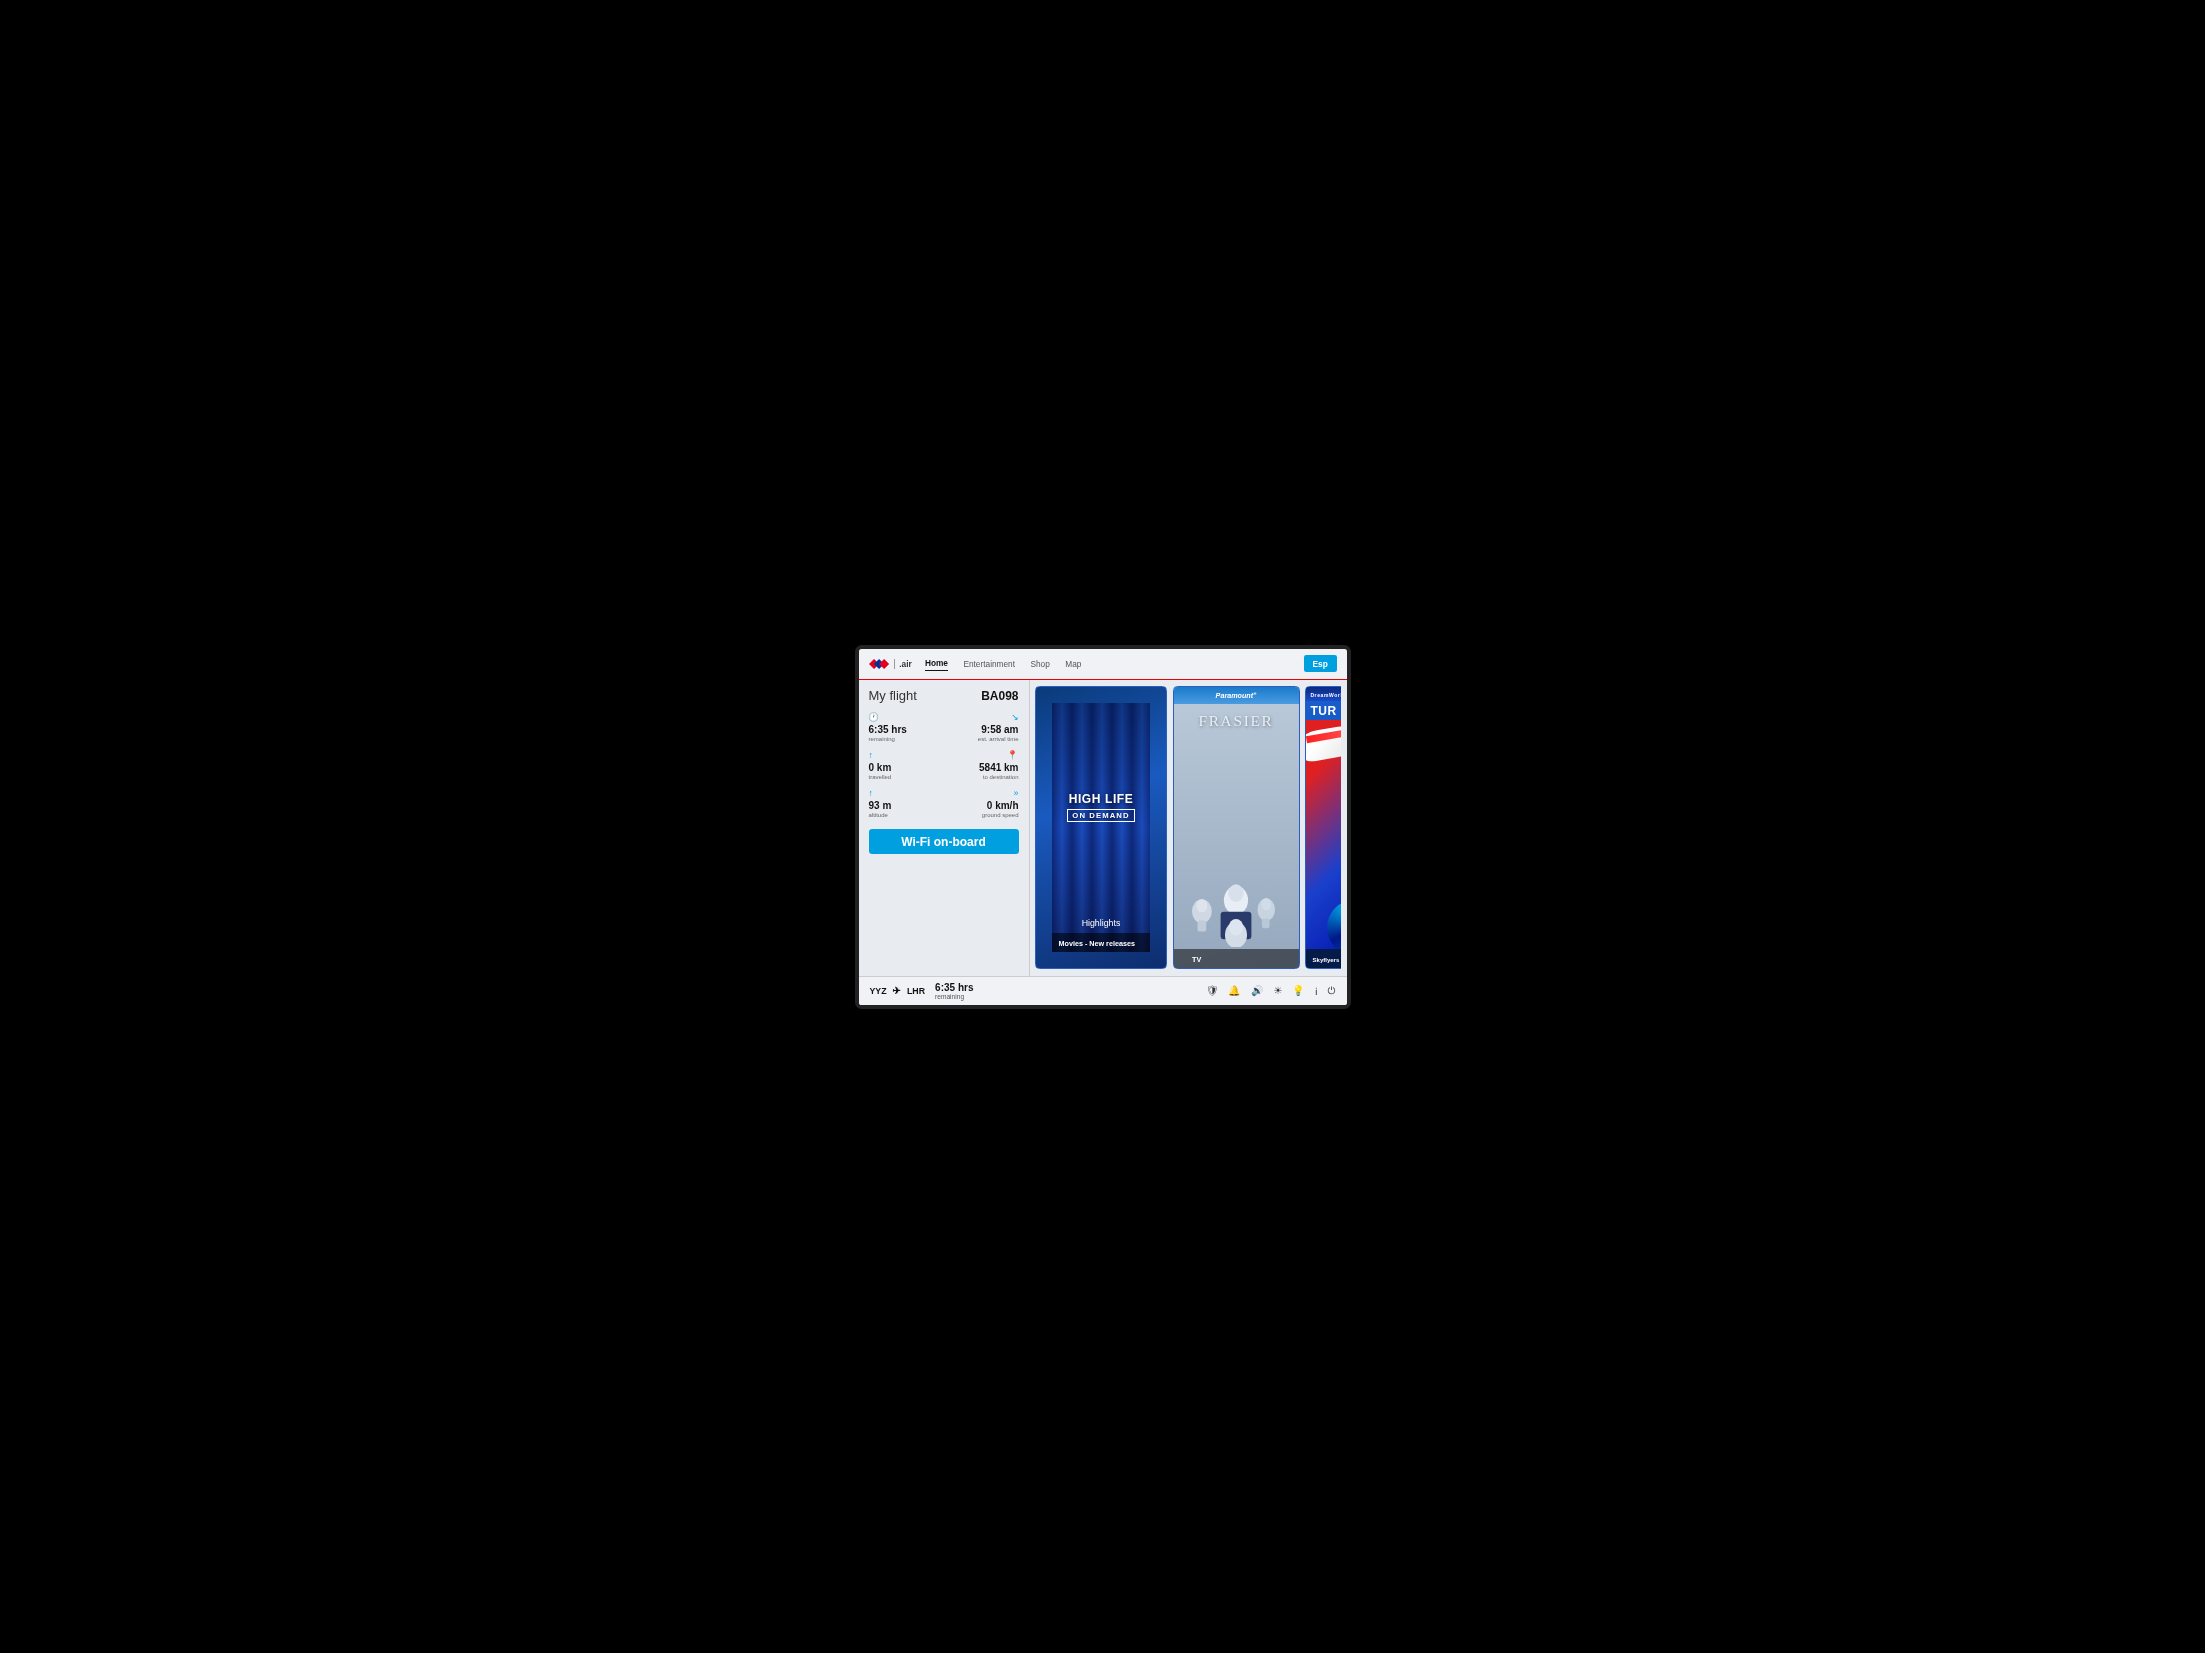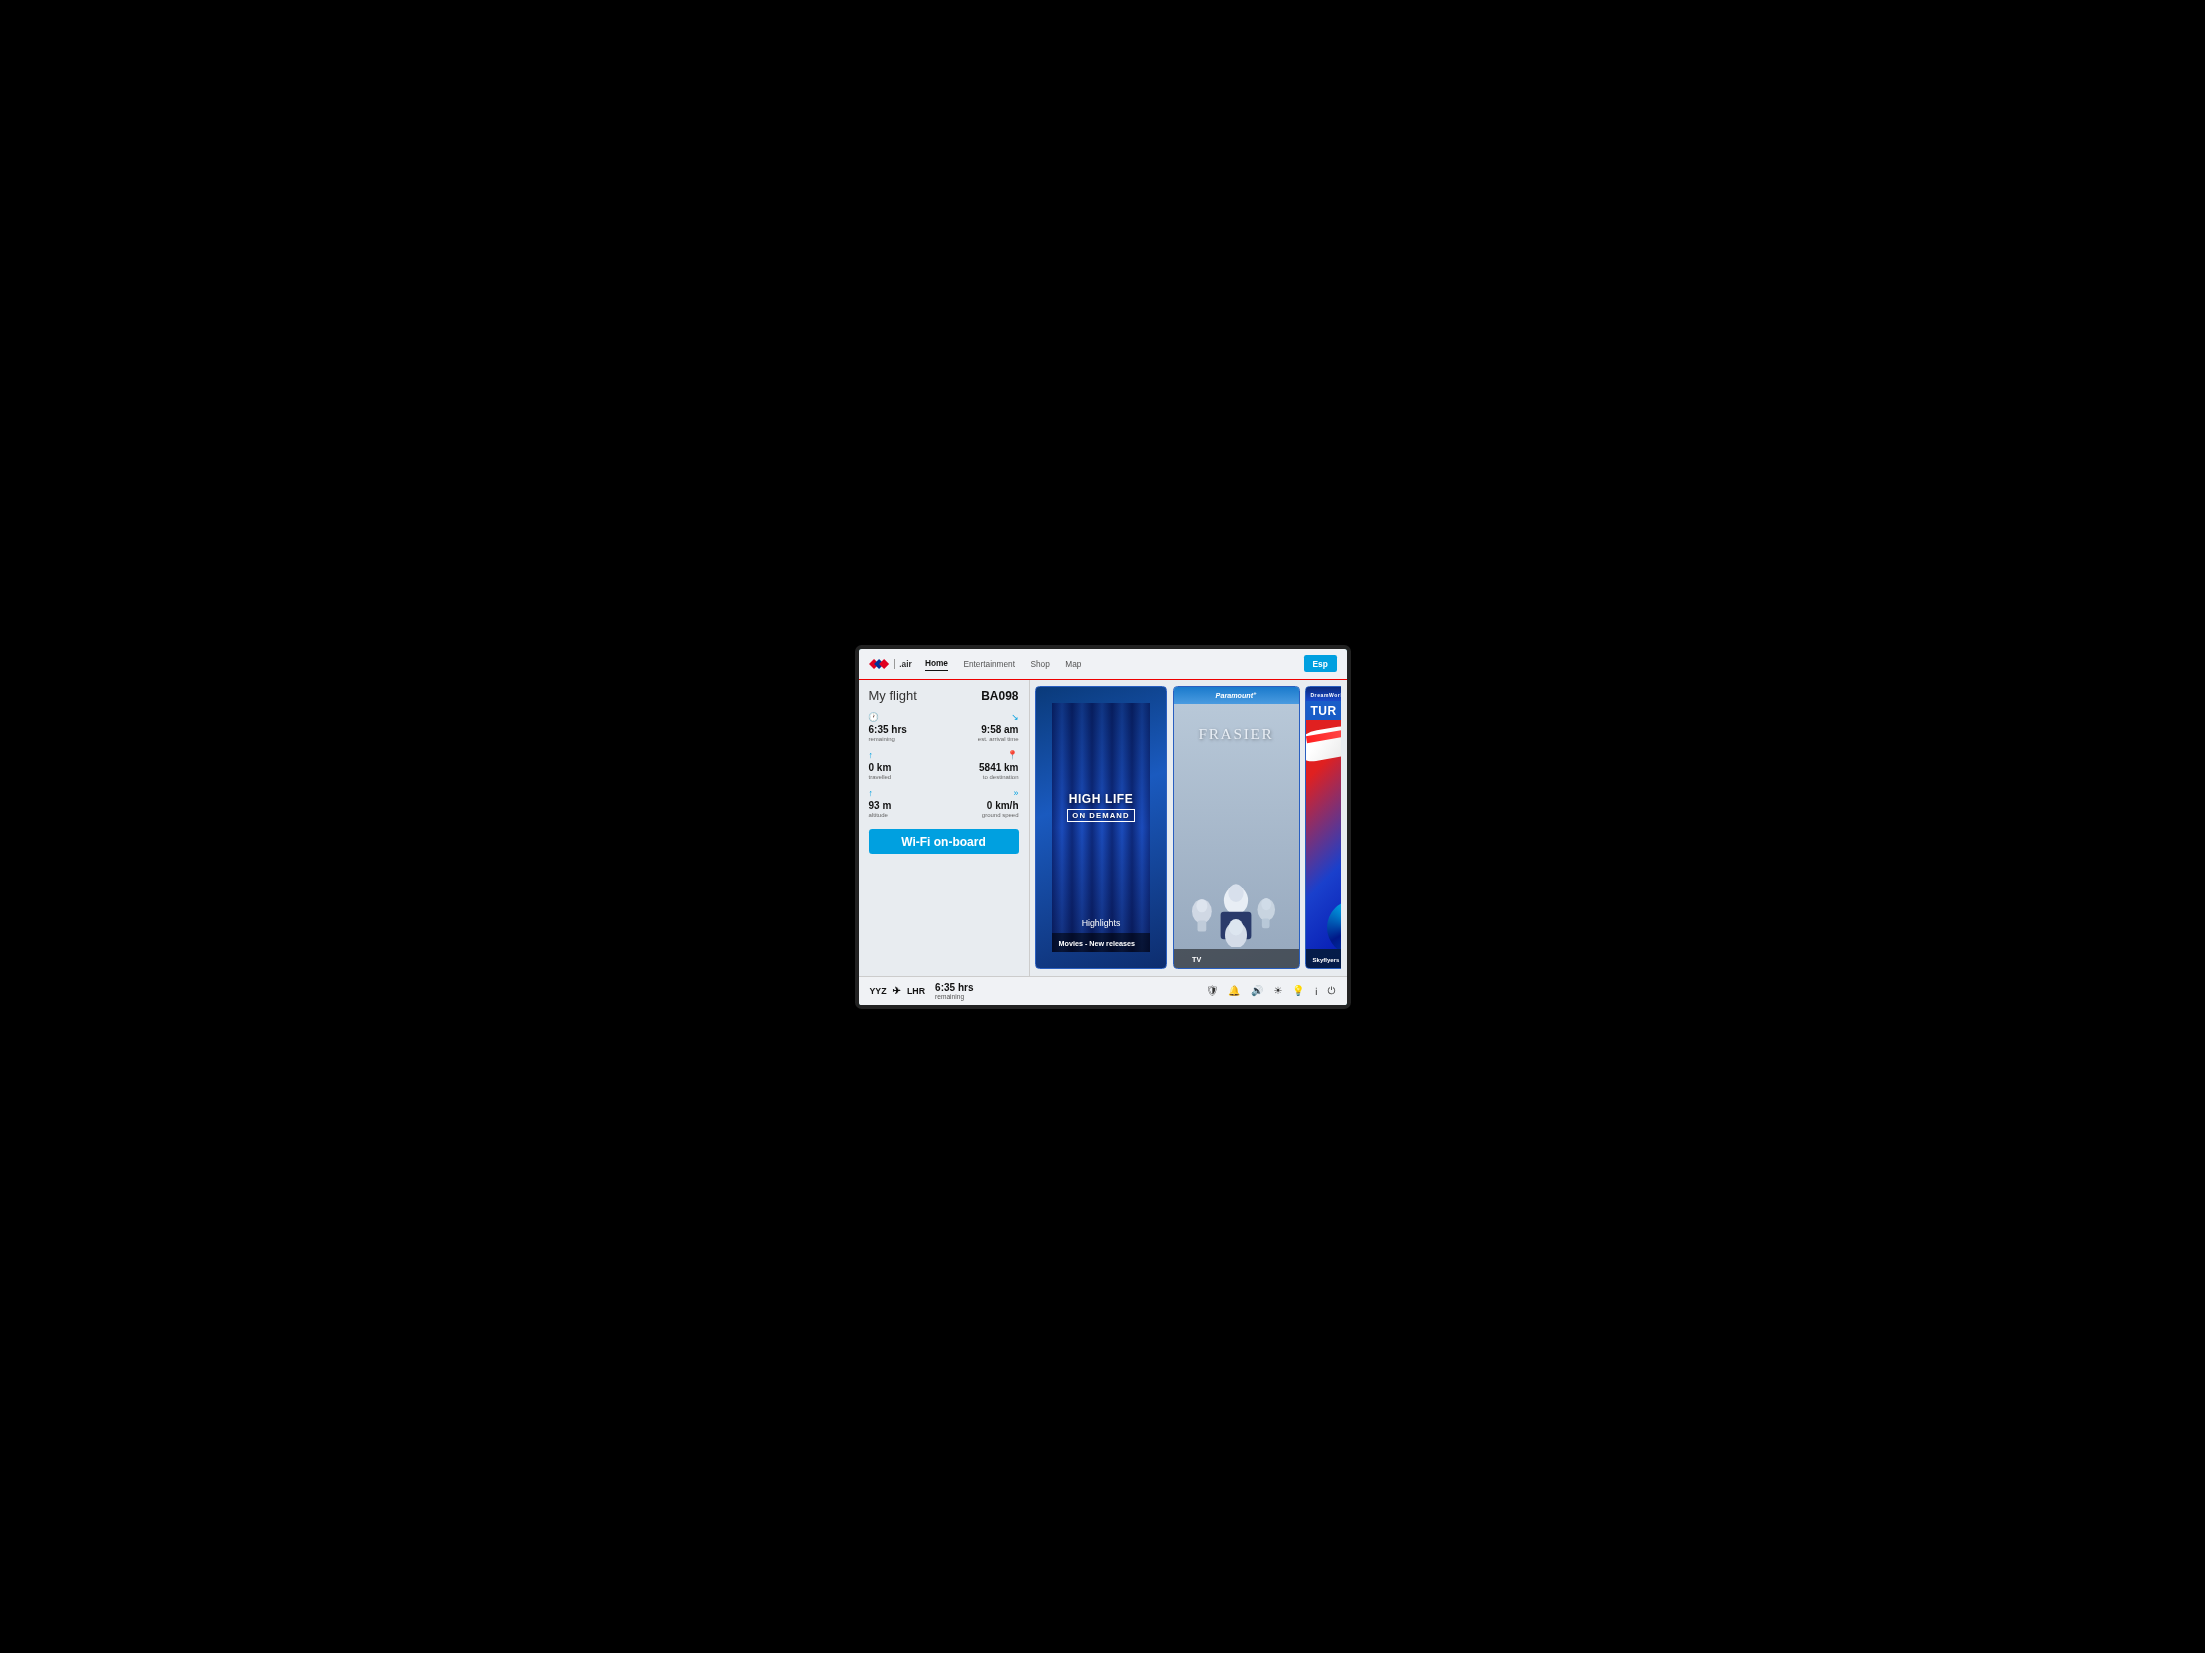--- a/index.html
+++ b/index.html
@@ -279,21 +279,21 @@
       color: #fff;
       vertical-align: super;
     }
     .frasier-image-area {
       flex: 1;
       display: flex;
       flex-direction: column;
       align-items: center;
       justify-content: flex-start;
       background: linear-gradient(180deg, #b8c8d8 0%, #98aabf 100%);
-      padding-top: 21px;
+      padding-top: 8px;
       overflow: hidden;
     }
     .frasier-title {
       font-size: 15.4px;
       font-weight: 300;
       color: #e8eef5;
       letter-spacing: 1.7px;
       text-shadow: 0.6px 1.1px 3.3px rgba(0,0,0,0.4);
       font-family: Georgia, serif;
     }

